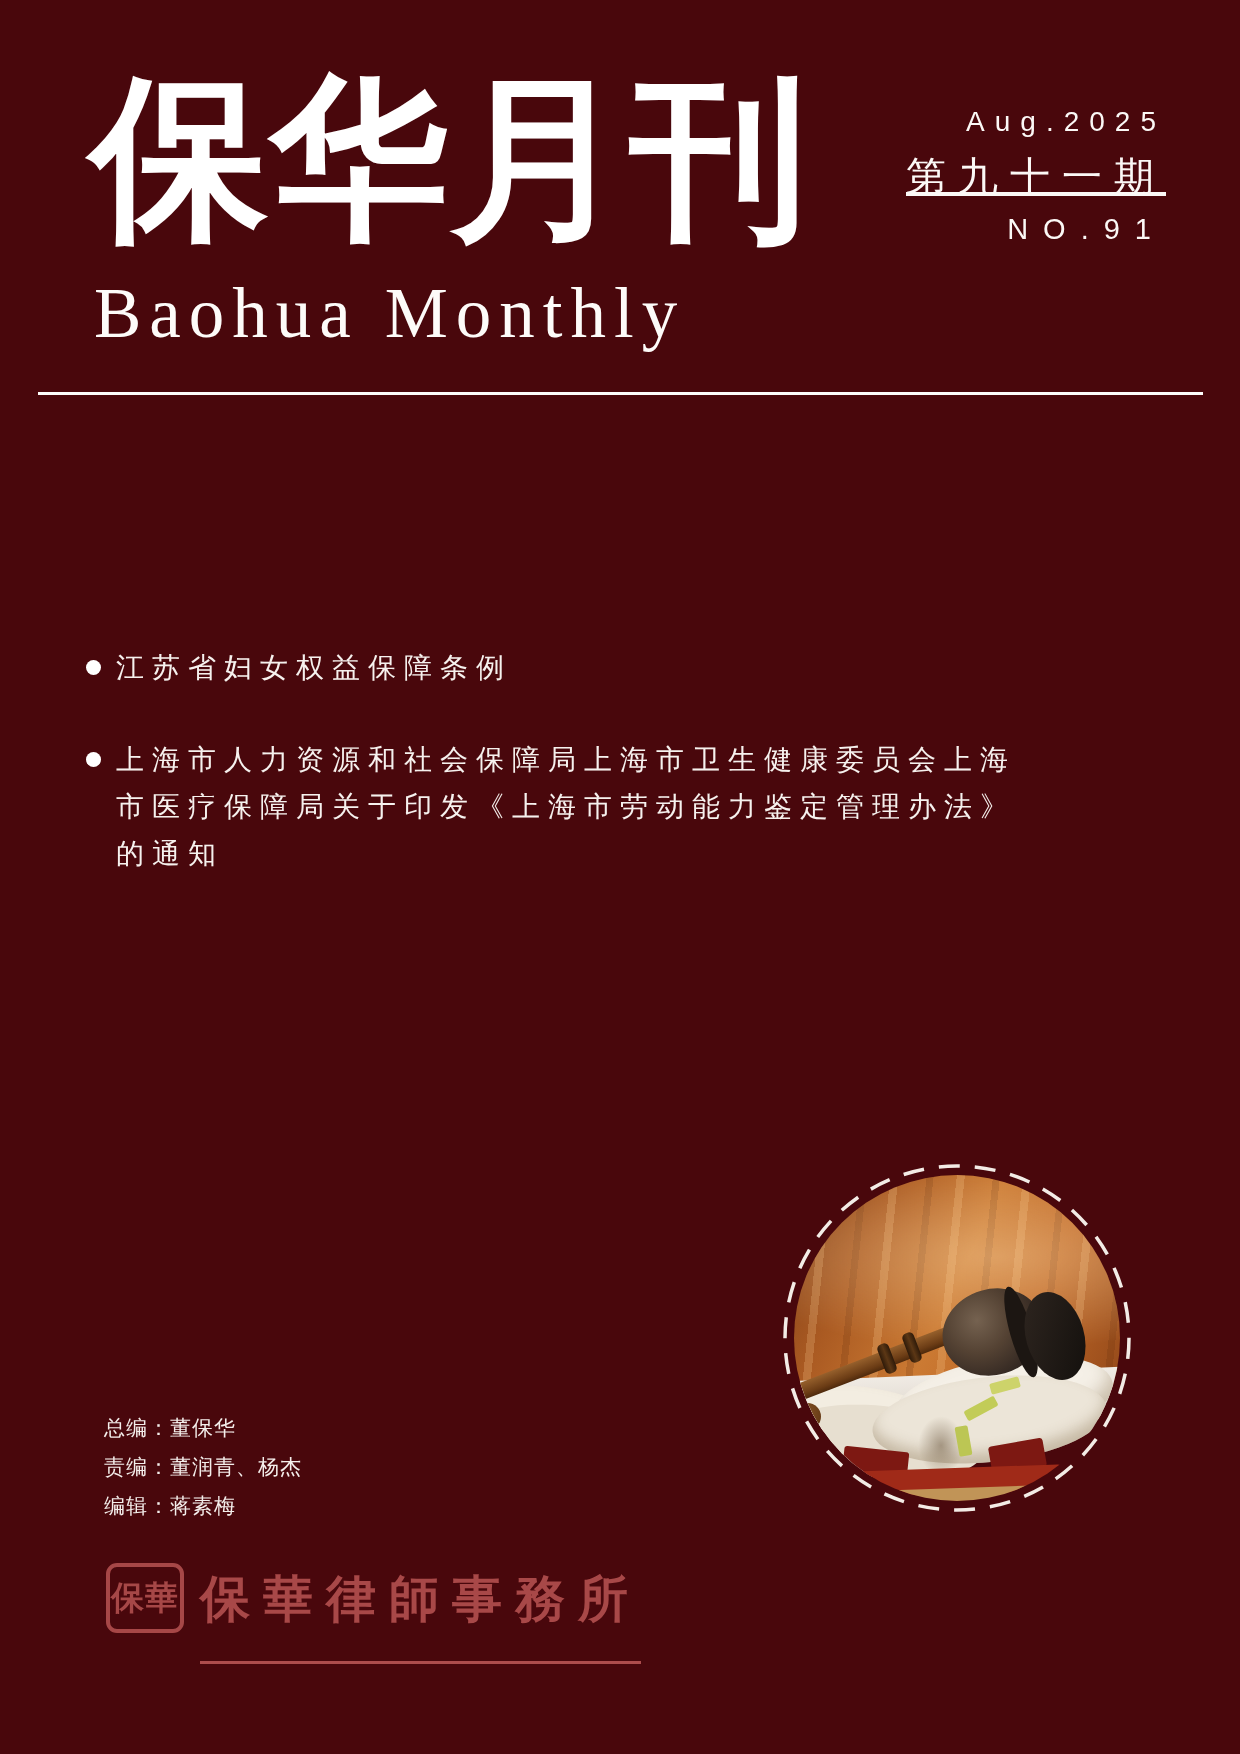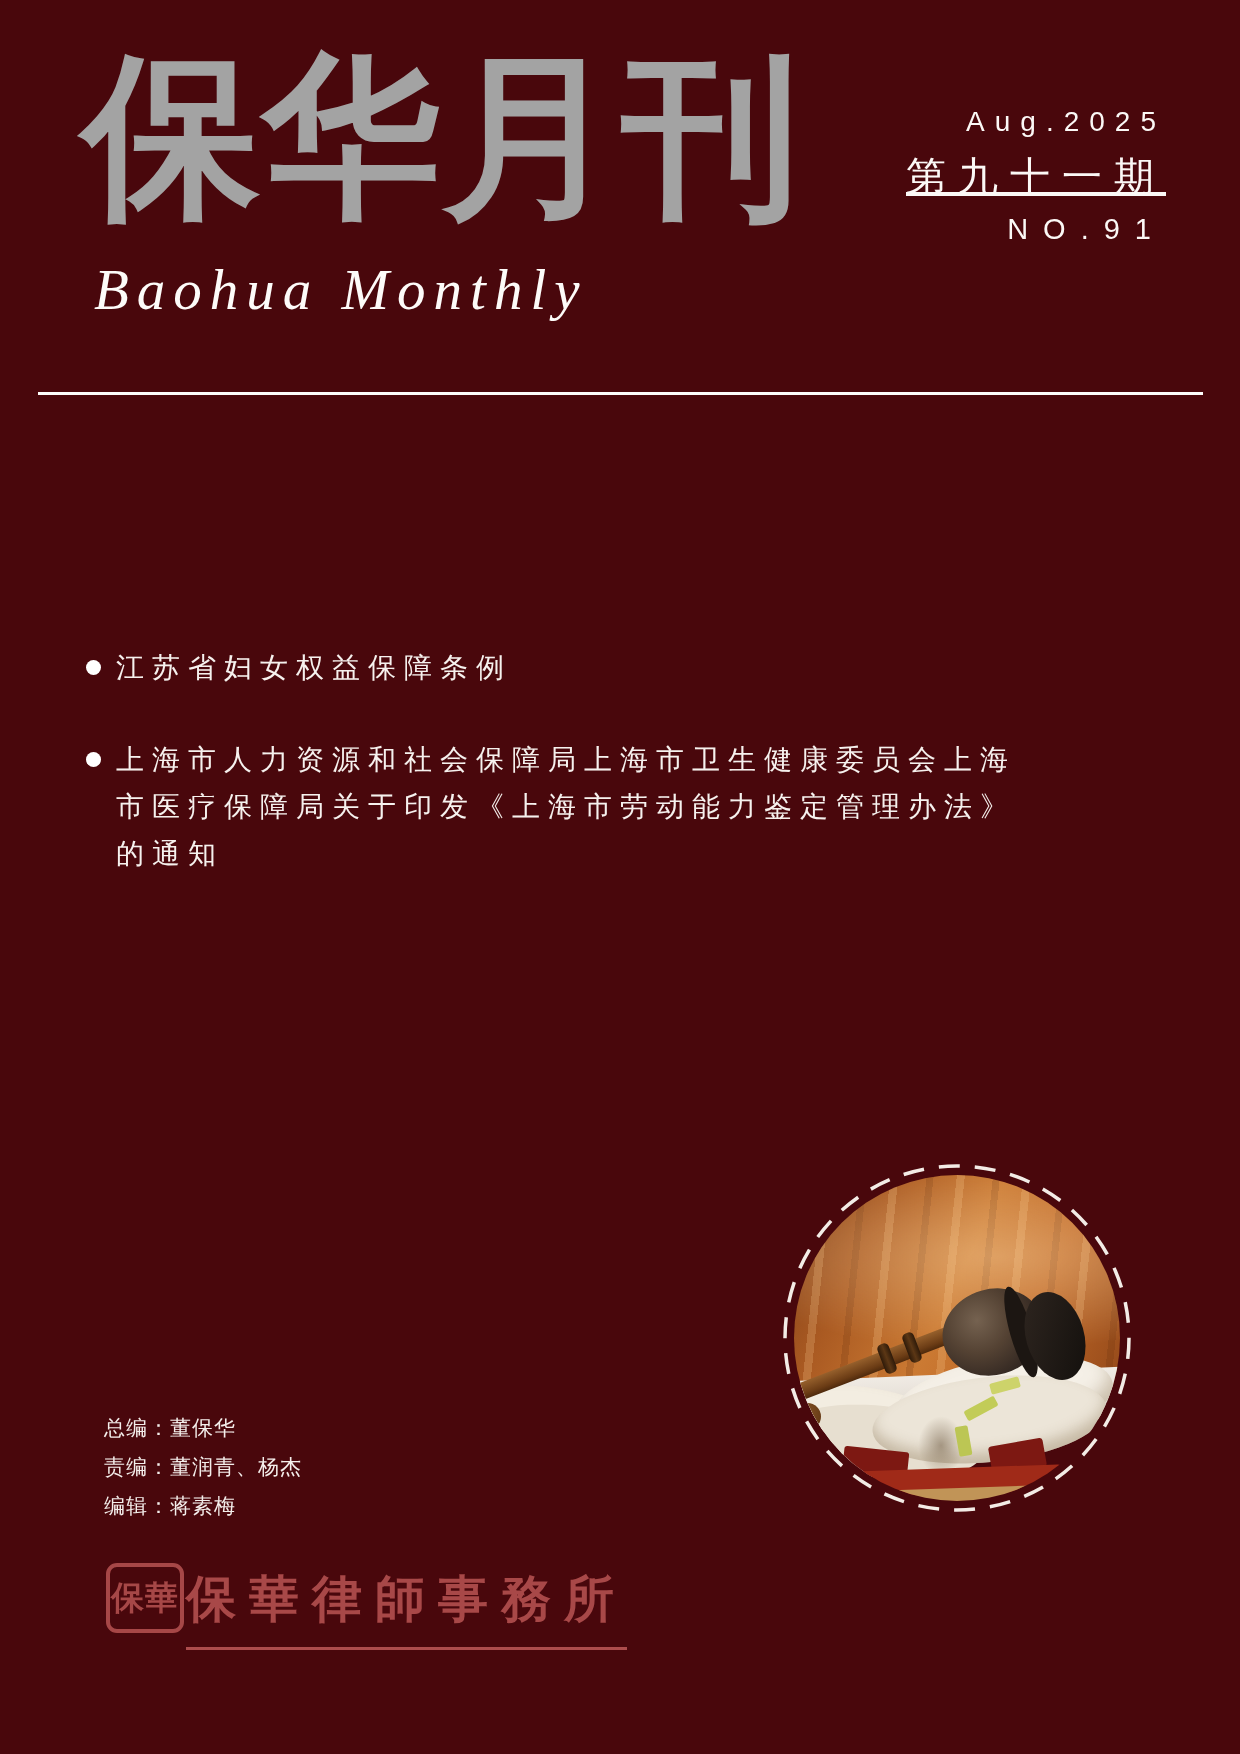--- a/index.html
+++ b/index.html
@@ -5,27 +5,27 @@
   html,body{margin:0;padding:0;}
   body{
     width:1240px;height:1754px;position:relative;overflow:hidden;
     background:#49070c;
     font-family:"Liberation Sans","DejaVu Sans",sans-serif;
     color:#fbf8f6;
   }
   
   .masthead{position:absolute;left:82px;top:40px;}
   .title-cn{
-    font-family:Liberation Mono, monospace;
+    font-family:Liberation Sans, sans-serif;
     font-weight:700;font-size:178px;line-height:1.25;letter-spacing:2px;
-    color:#a3a3a3;margin:0;white-space:nowrap;
+    color:#ffffff;margin:8px;white-space:nowrap;
   }
   .title-en{
     font-family:"Liberation Serif","DejaVu Serif",serif;
-    font-style:italic;font-size:57px;letter-spacing:8px;
+    font-size:71px;letter-spacing:8px;
     color:#fdfbf9;margin-top:-6px;margin-left:12px;white-space:nowrap;
   }
   
   .issue{position:absolute;right:74px;top:96px;text-align:right;}
   .issue .l1{font-size:40px;letter-spacing:2px;line-height:52px;font-weight:500;}
   .issue .l2{font-size:28px;letter-spacing:10px;line-height:52px;}
   .issue .l3{font-size:40px;letter-spacing:12px;line-height:56px;font-weight:500;text-decoration:underline;}
   .issue .l4{font-size:29px;letter-spacing:15px;line-height:50px;}
   
   .divider{position:absolute;left:38px;top:392px;width:1165px;height:3px;background:#fdfcfb;}
@@ -99,24 +99,24 @@
     color:#f4eeeb;font-weight:500;letter-spacing:1px;}
   
   .seal{
     position:absolute;left:106px;top:1563px;width:70px;height:62px;
     border:4px solid #a64747;border-radius:11px;
     display:flex;align-items:center;justify-content:center;
     font-family:"Liberation Serif","DejaVu Serif",serif;
     font-size:33px;font-weight:700;color:#a64747;letter-spacing:1px;
   }
   .firm-name{
-    position:absolute;left:186px;top:1566px;
+    position:absolute;left:200px;top:1566px;
     font-family:"Liberation Serif","DejaVu Serif",serif;
     font-size:50px;font-weight:600;letter-spacing:13px;color:#a84848;
-    padding-bottom:14px;border-bottom:3px solid #ad4d4d;white-space:nowrap;
+    padding-bottom:28px;border-bottom:3px solid #ad4d4d;white-space:nowrap;
   }
 </style>
 </head>
 <body>
 
 <header class="masthead">
   <h1 class="title-cn">保华月刊</h1>
   <div class="title-en">Baohua Monthly</div>
 </header>
 

